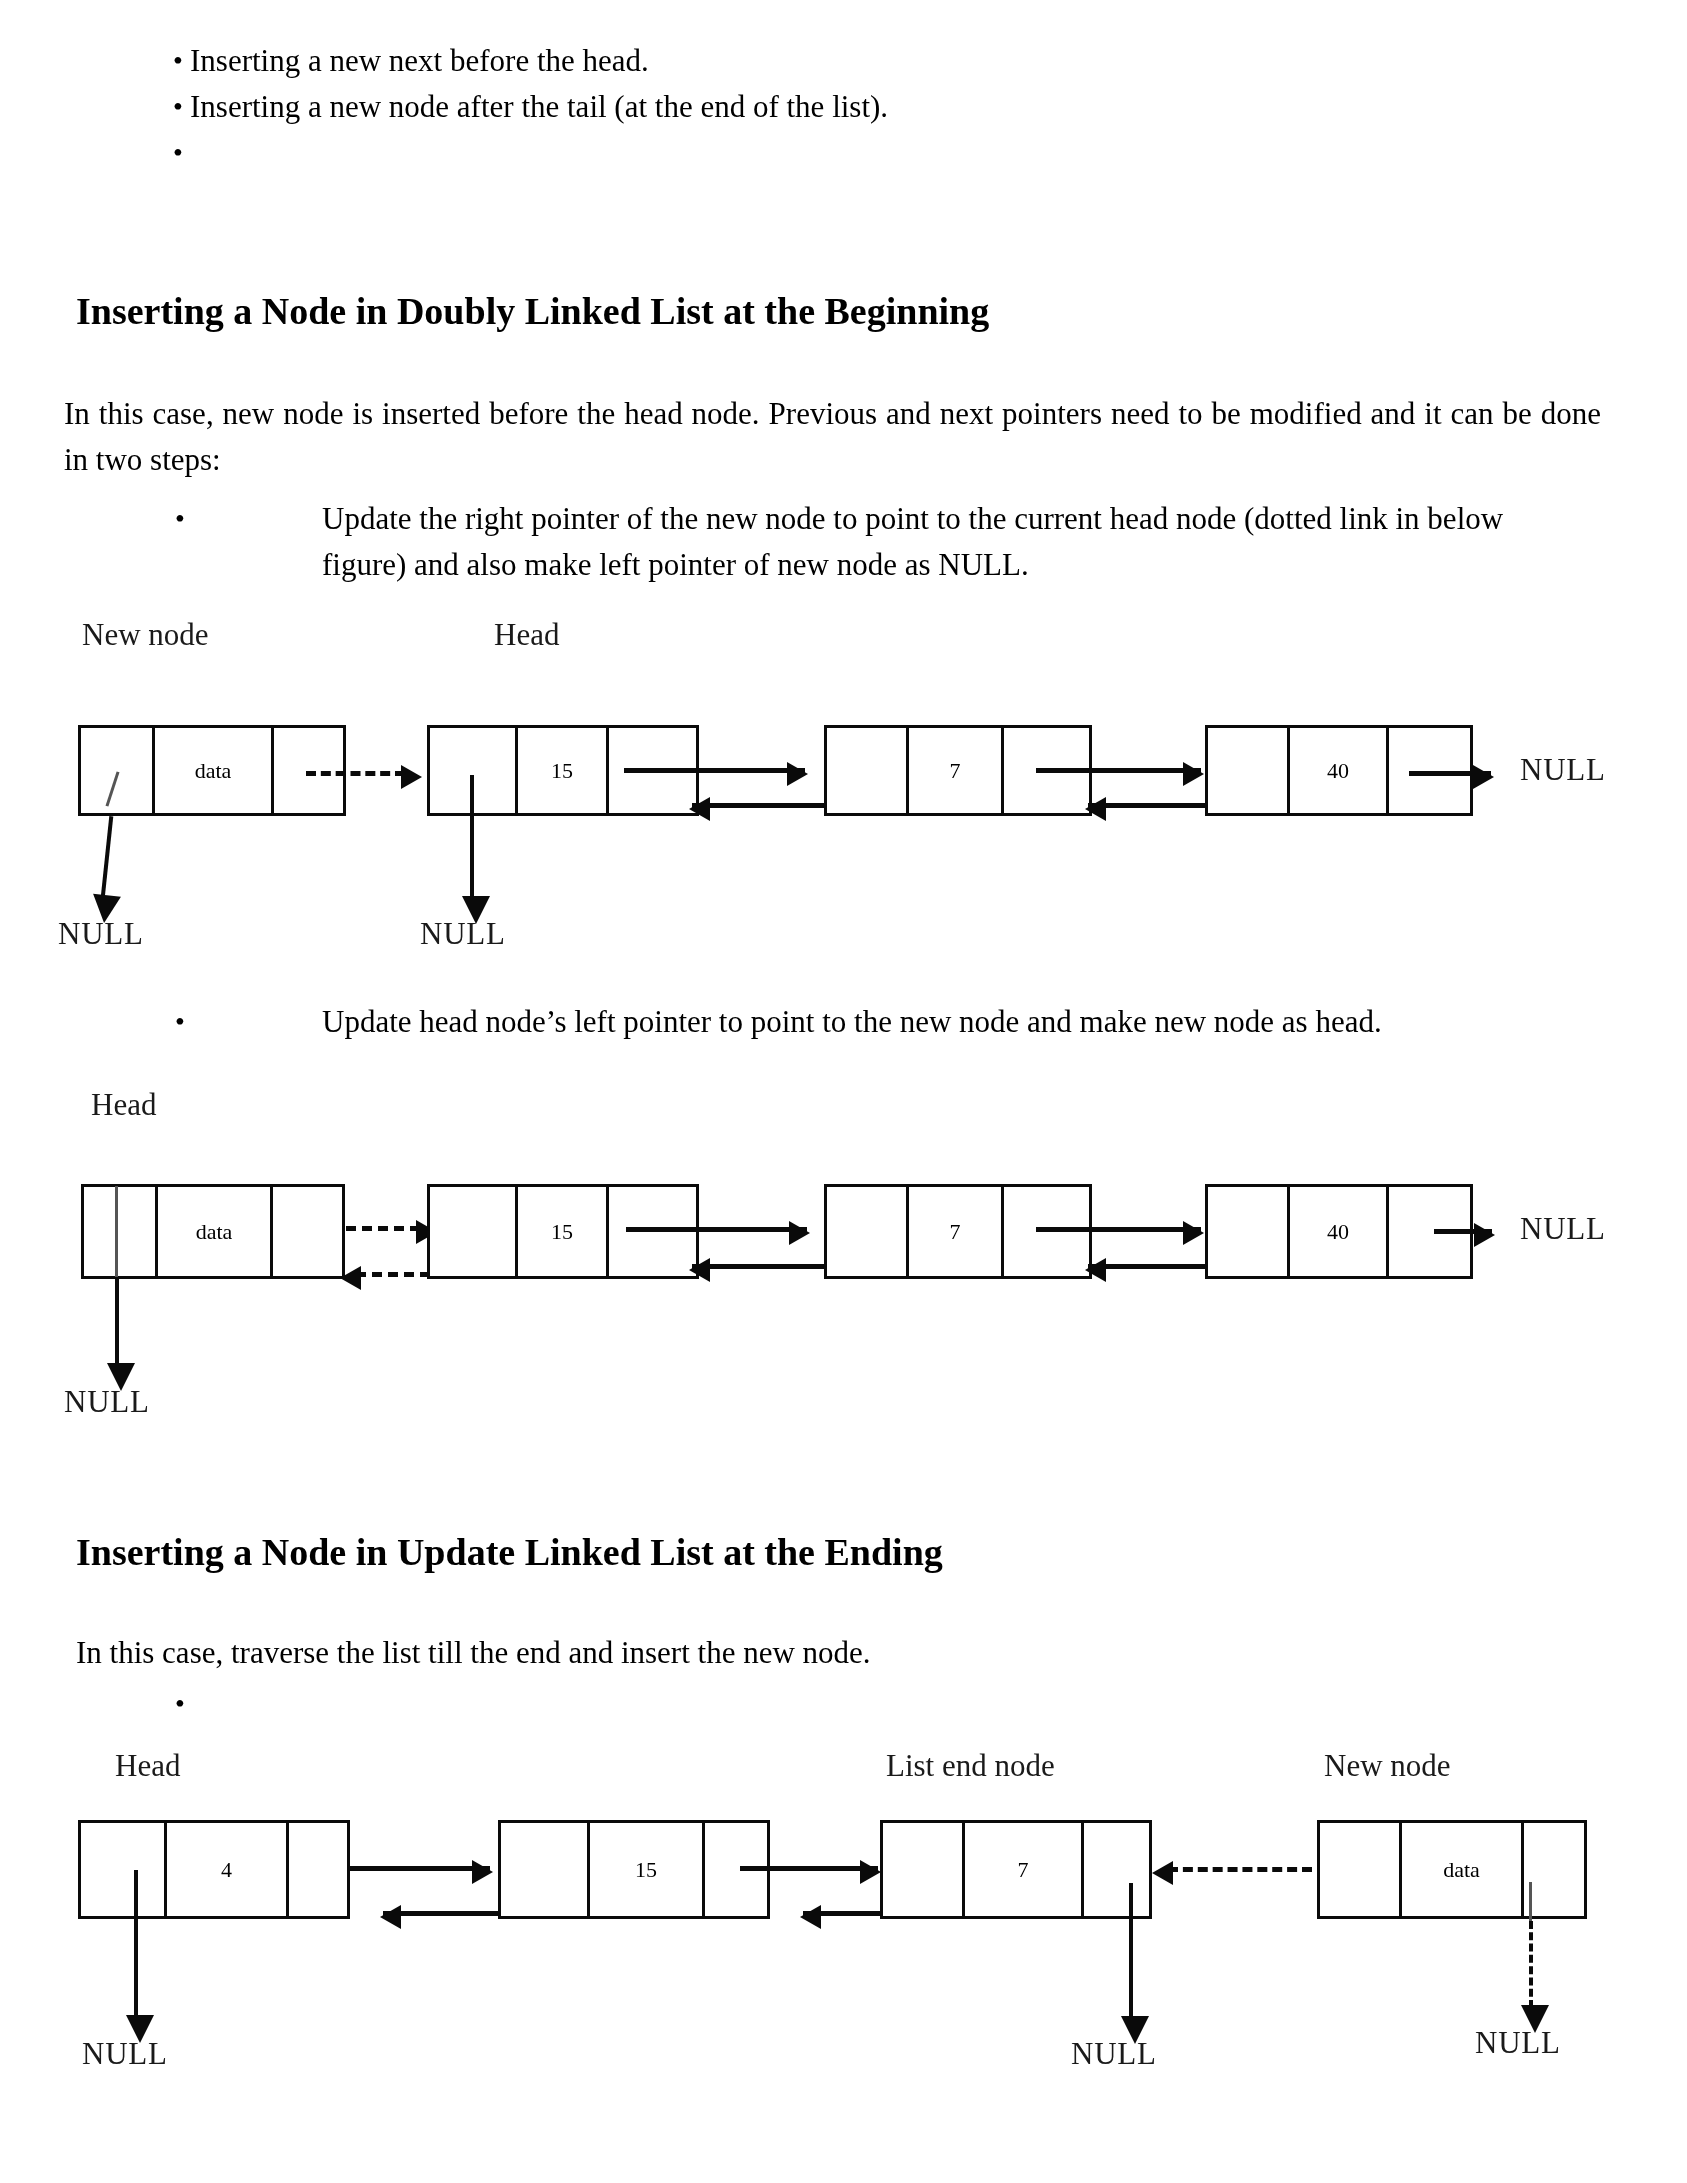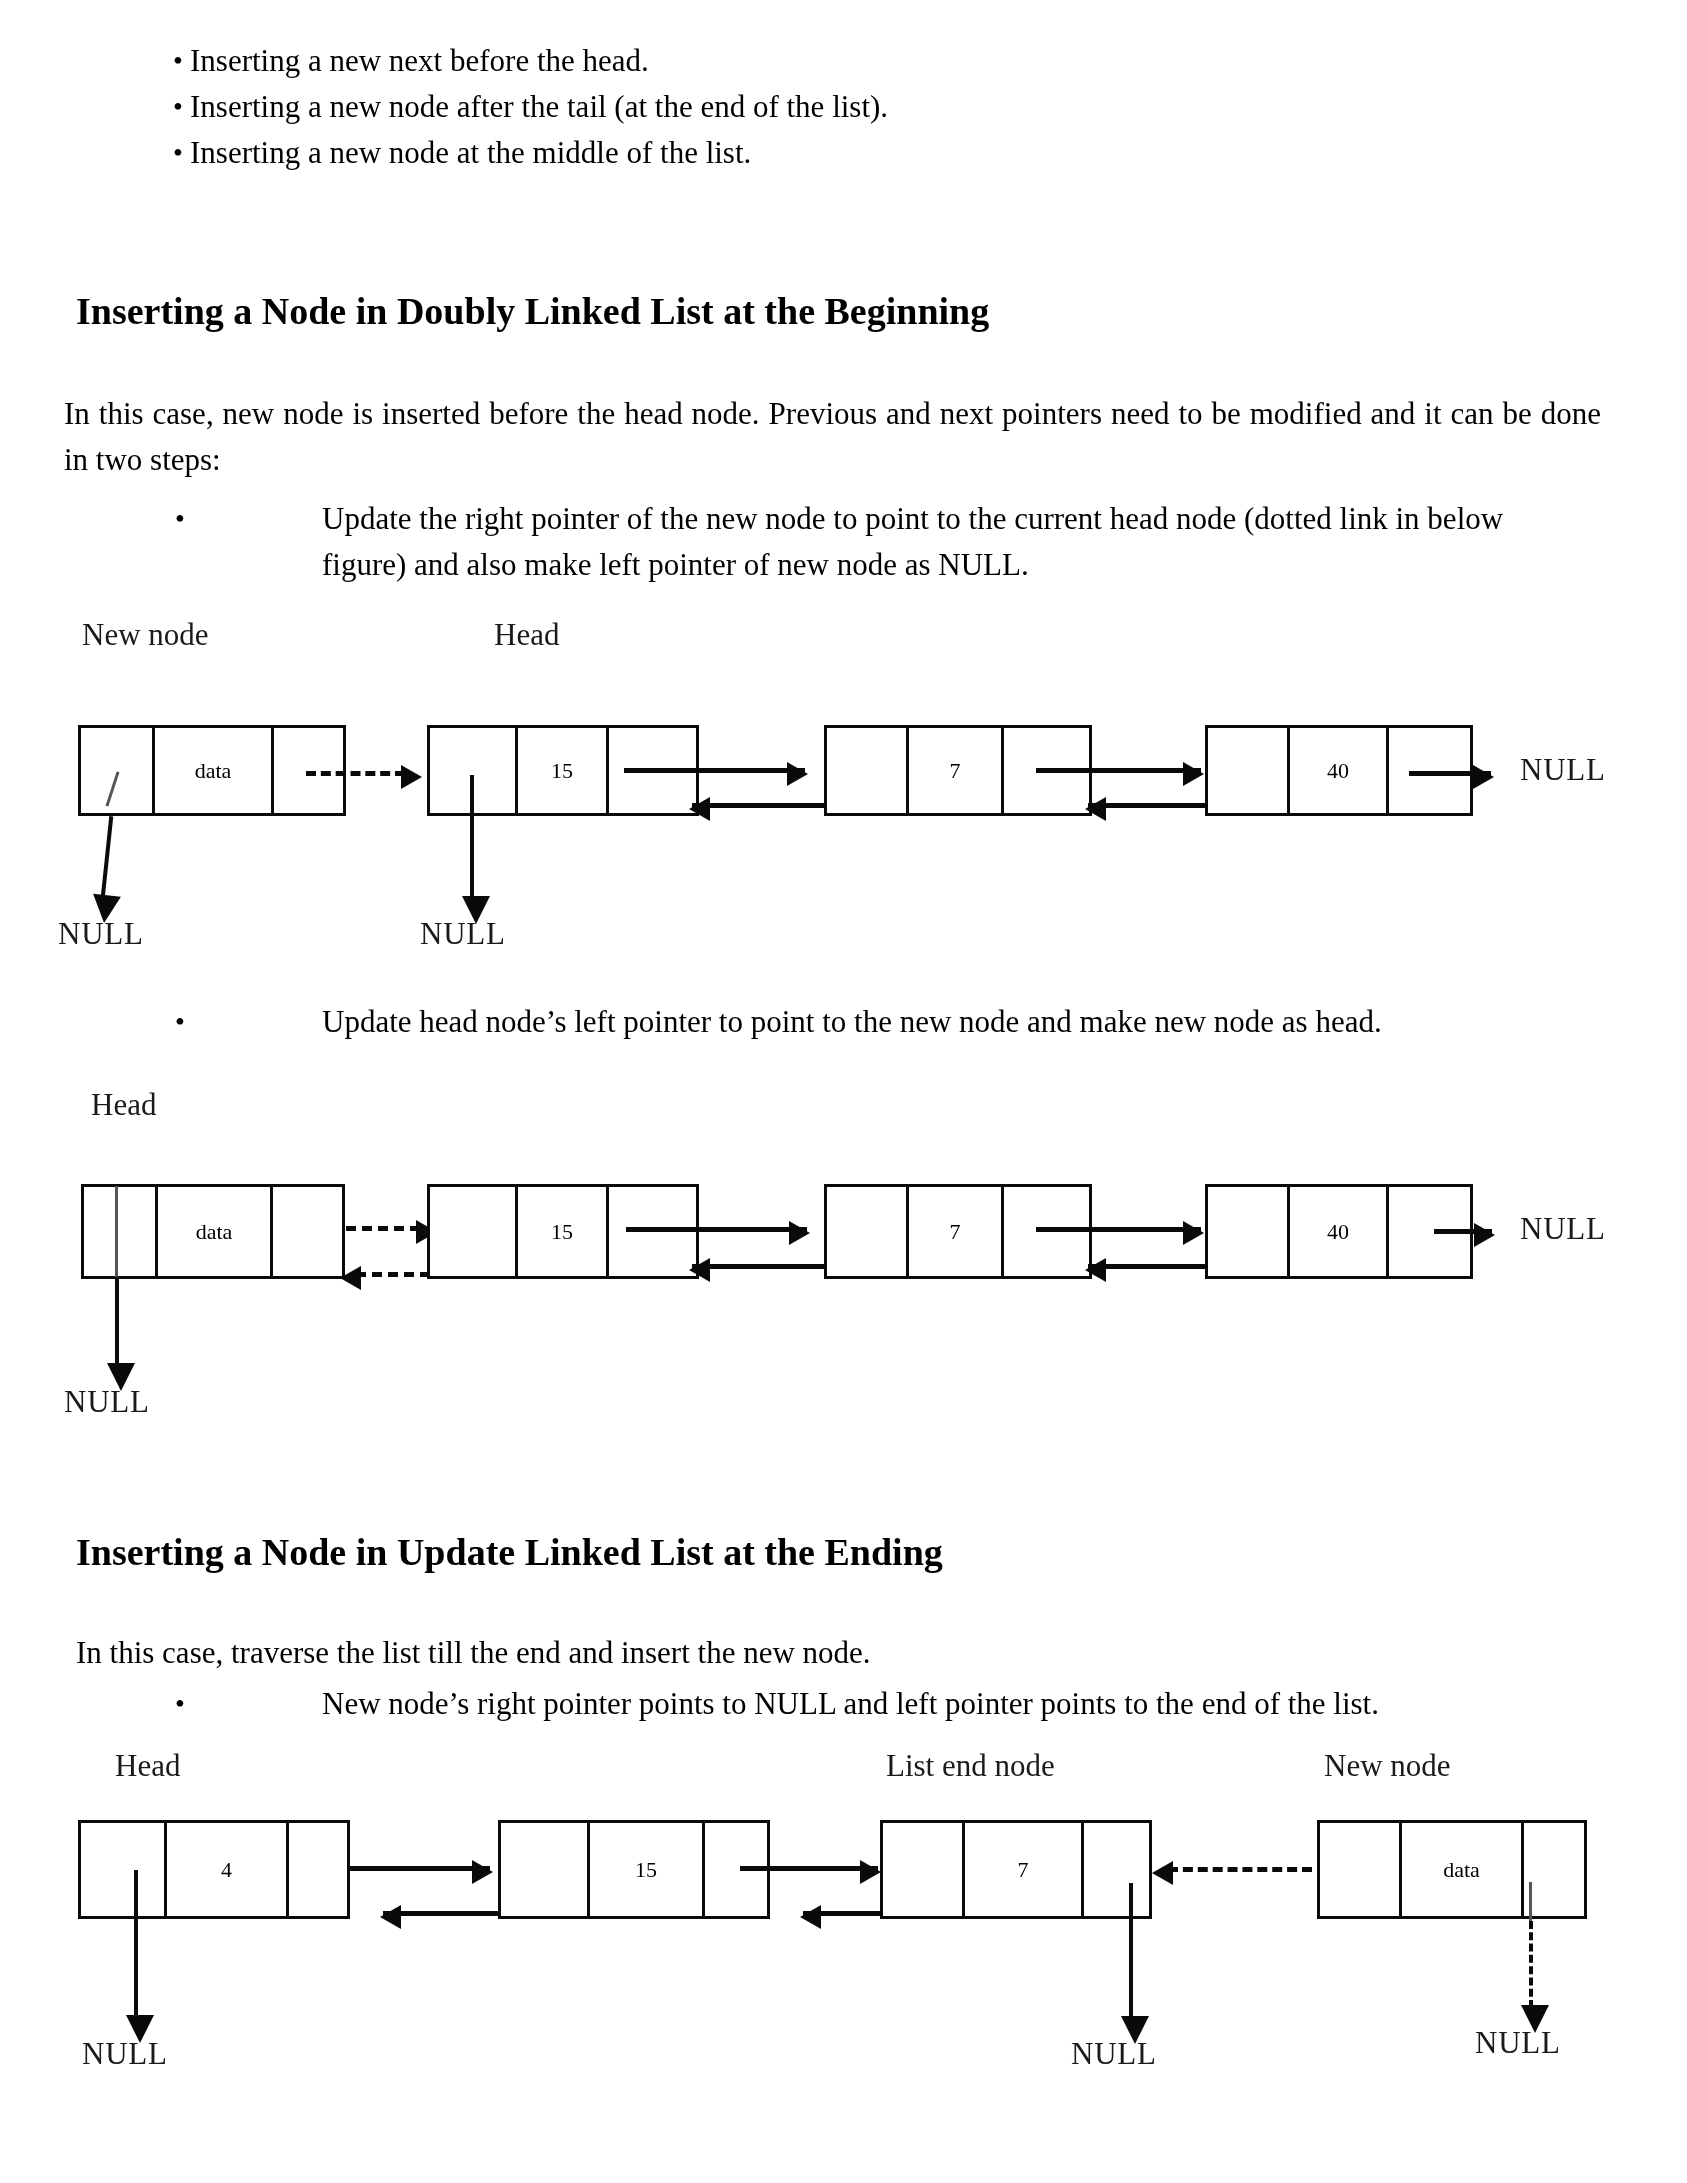--- a/index.html
+++ b/index.html
@@ -207,21 +207,20 @@
   <div class="bullet-row" style="left:99px; top:38px; width:1483px;">
     <span class="bullet-dot">•</span>
     <span class="bullet-text">Inserting a new next before the head.</span>
   </div>
   <div class="bullet-row" style="left:99px; top:84px; width:1483px;">
     <span class="bullet-dot">•</span>
     <span class="bullet-text">Inserting a new node after the tail (at the end of the list).</span>
   </div>
   <div class="bullet-row" style="left:99px; top:130px; width:1483px;">
     <span class="bullet-dot">•</span>
-    <span class="bullet-text">Inserting a new node at the middle of the list.</span>
   </div>
 
   <div class="heading" style="left:76px; top:287px;">Inserting a Node in Doubly Linked List at the Beginning</div>
 
   <div class="para justify" style="left:64px; top:391px; width:1537px;">In this case, new node is inserted before the head node. Previous and next pointers need to be modified and it can be done in two steps:</div>
 
   <div class="sub-bullet" style="left:175px; top:496px; width:1417px;">
     <span class="dot">•</span>
     <span class="txt">Update the right pointer of the new node to point to the current head node (dotted link in below figure) and also make left pointer of new node as NULL.</span>
   </div>
@@ -327,21 +326,20 @@
     <div class="arrow-r" style="left:1434px; top:150px; width:58px;"></div>
     <div class="nulltext" style="left:1520px; top:132px;">NULL</div>
   </div>
 
   <div class="heading" style="left:76px; top:1528px;">Inserting a Node in Update Linked List at the Ending</div>
 
   <div class="para" style="left:76px; top:1630px; width:1537px;">In this case, traverse the list till the end and insert the new node.</div>
 
   <div class="sub-bullet" style="left:175px; top:1681px; width:1417px;">
     <span class="dot">•</span>
-    <span class="txt">New node’s right pointer points to NULL and left pointer points to the end of the list.</span>
   </div>
 
   <div class="diagram" style="left:0px; top:1738px; width:1687px; height:428px;">
 
     <div class="nlabel" style="left:115px; top:10px;">Head</div>
     <div class="nlabel" style="left:886px; top:10px;">List end node</div>
     <div class="nlabel" style="left:1324px; top:10px;">New node</div>
 
     <div class="node" style="left:78px; top:82px; width:272px; height:99px;">
       <div class="cell ptr-l" style="width:86px;"></div>

